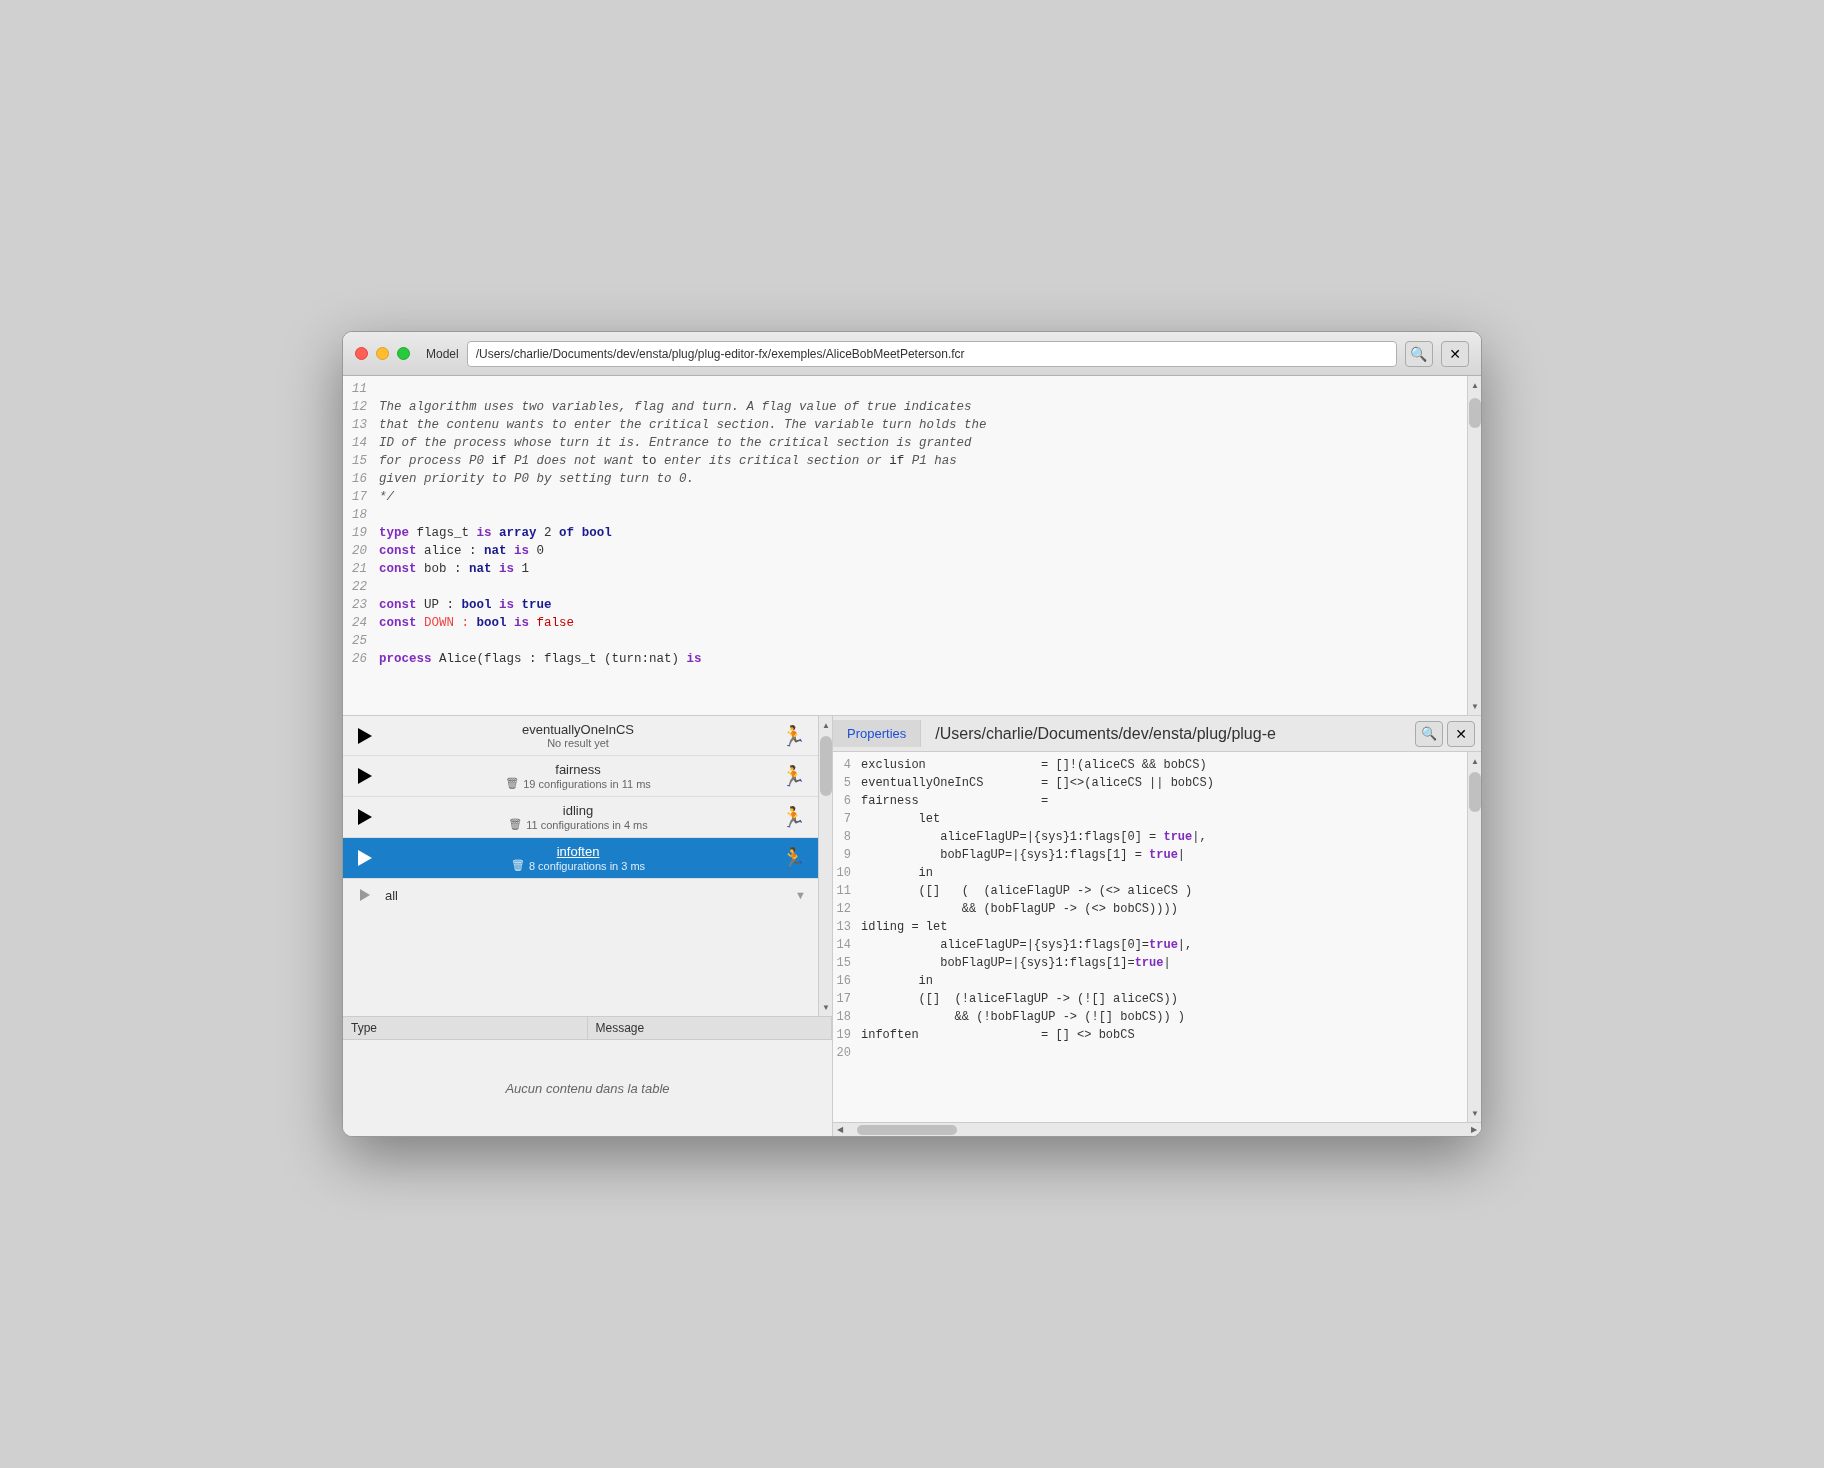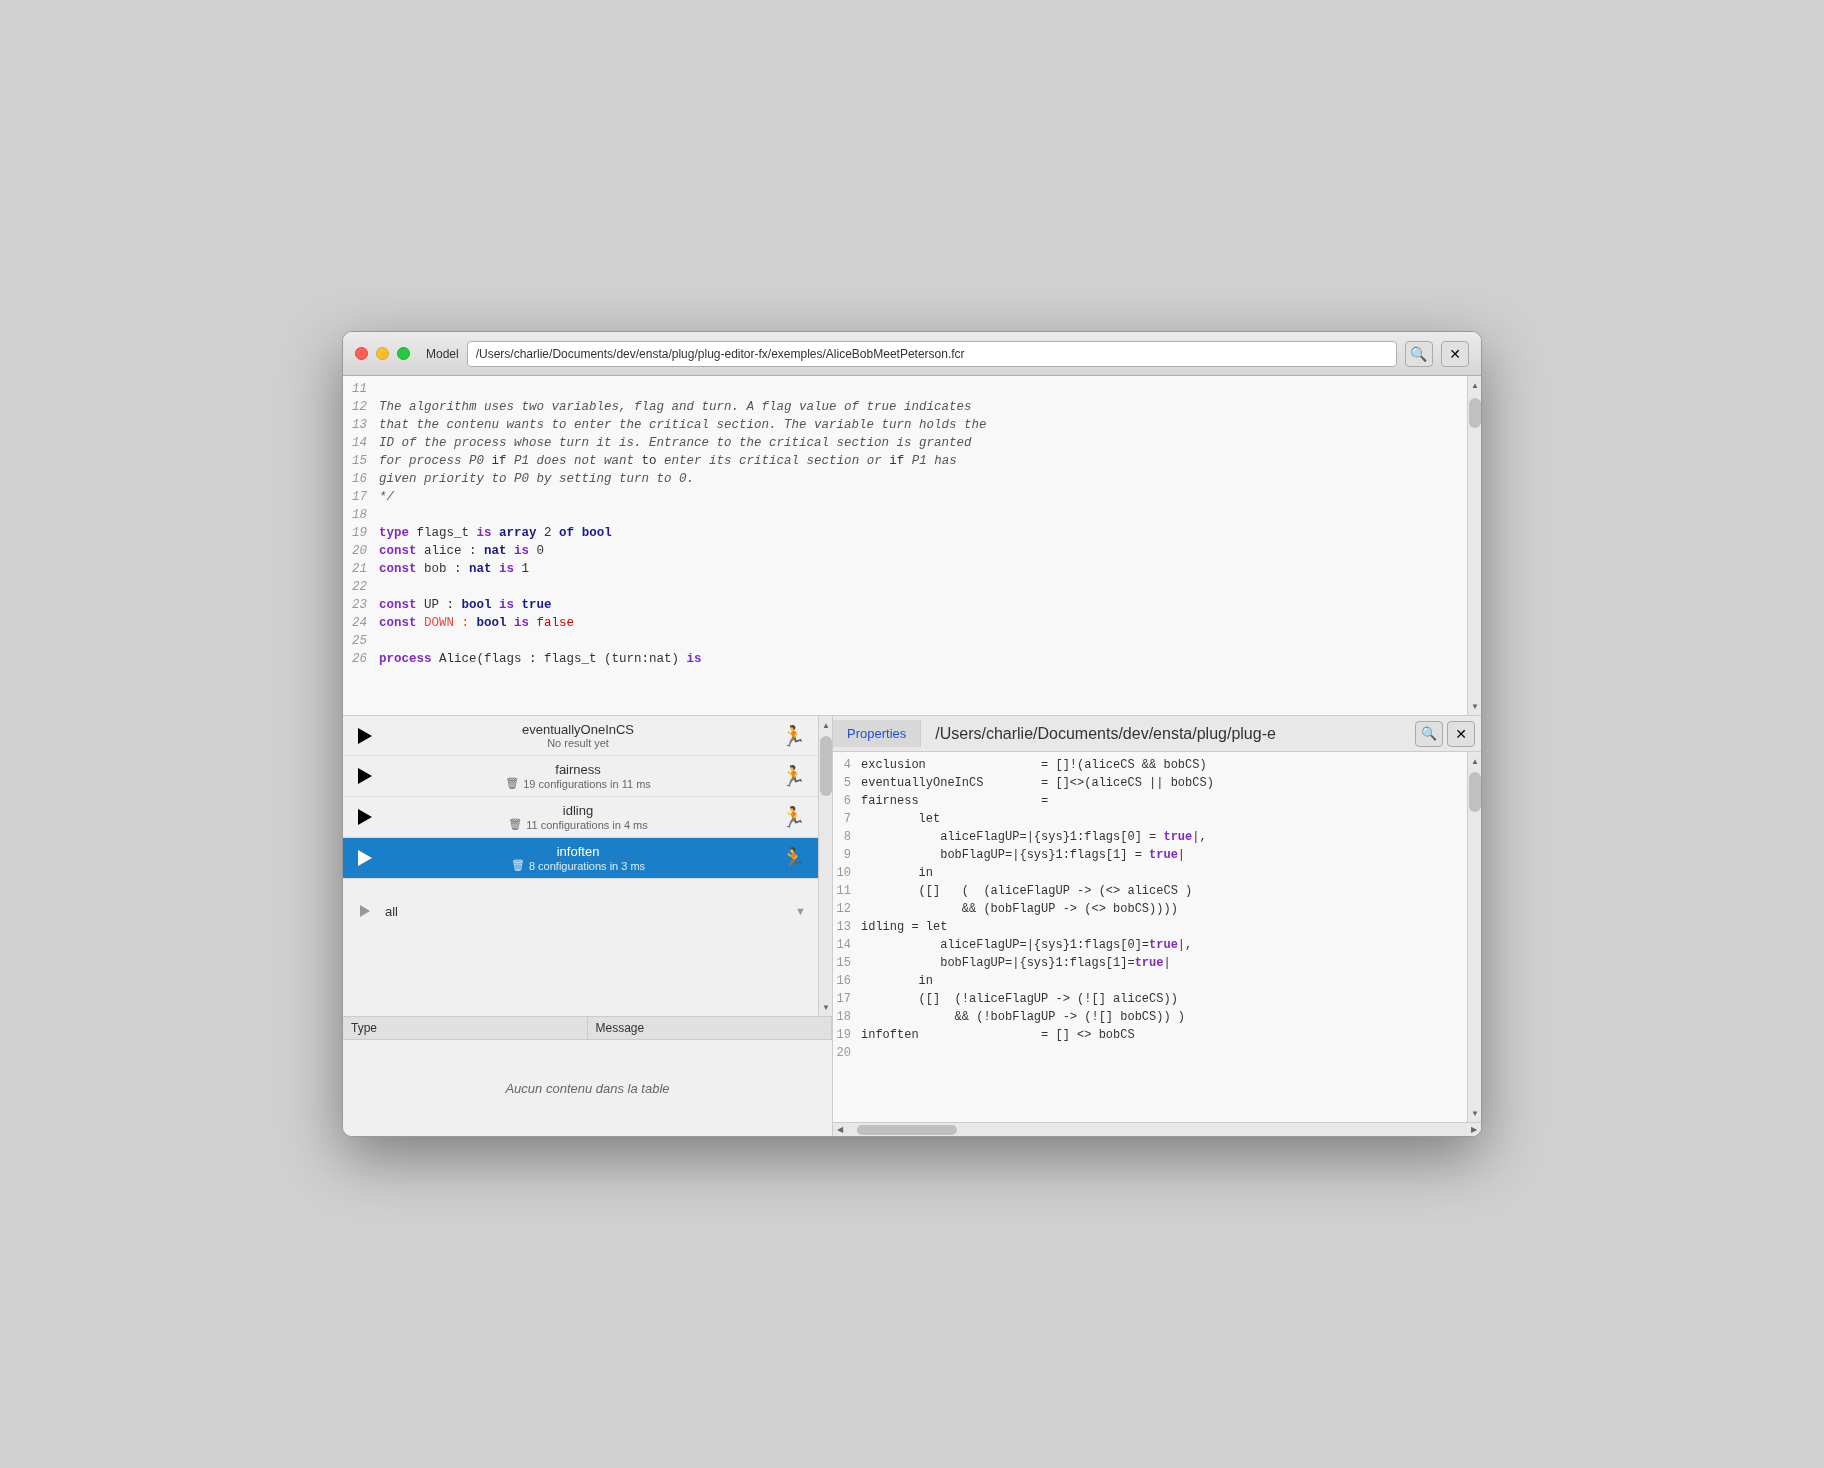--- a/index.html
+++ b/index.html
@@ -258,20 +258,21 @@
     .prop-name {
       font-size: 13px;
       font-weight: 500;
       color: #333;
     }
 
     .prop-name-white {
       font-size: 13px;
       font-weight: 500;
       color: white;
+      text-decoration: underline;
     }
 
     .prop-status {
       font-size: 11px;
       color: #666;
       display: flex;
       align-items: center;
       gap: 4px;
     }
 
@@ -286,21 +287,21 @@
     
     .runner-green {
       color: #2a8a2a;
       font-size: 20px;
     }
 
     
     .all-item {
       display: flex;
       align-items: center;
-      padding: 22px 12px;
+      padding: 6px 12px;
       cursor: pointer;
     }
 
     .all-text {
       font-size: 13px;
       color: #333;
       margin-left: 10px;
     }
 
     

